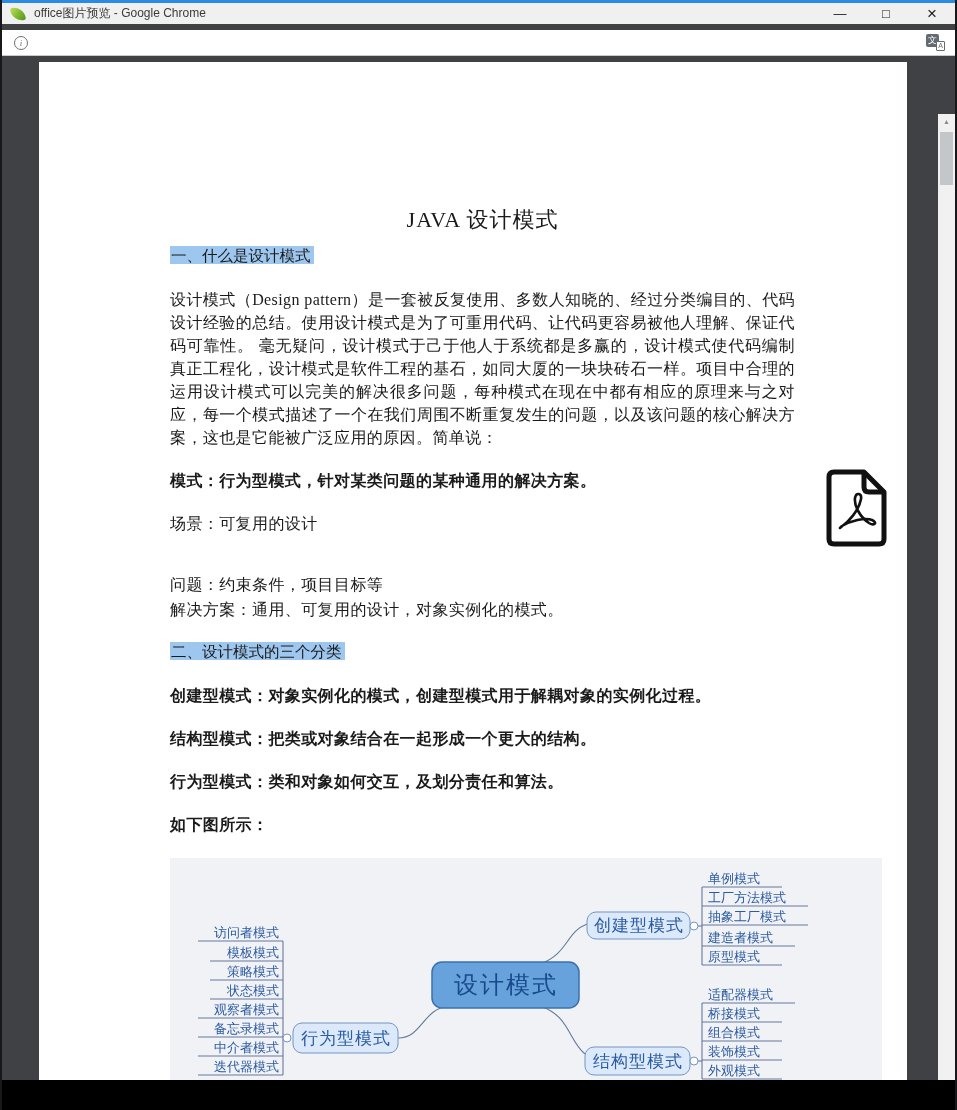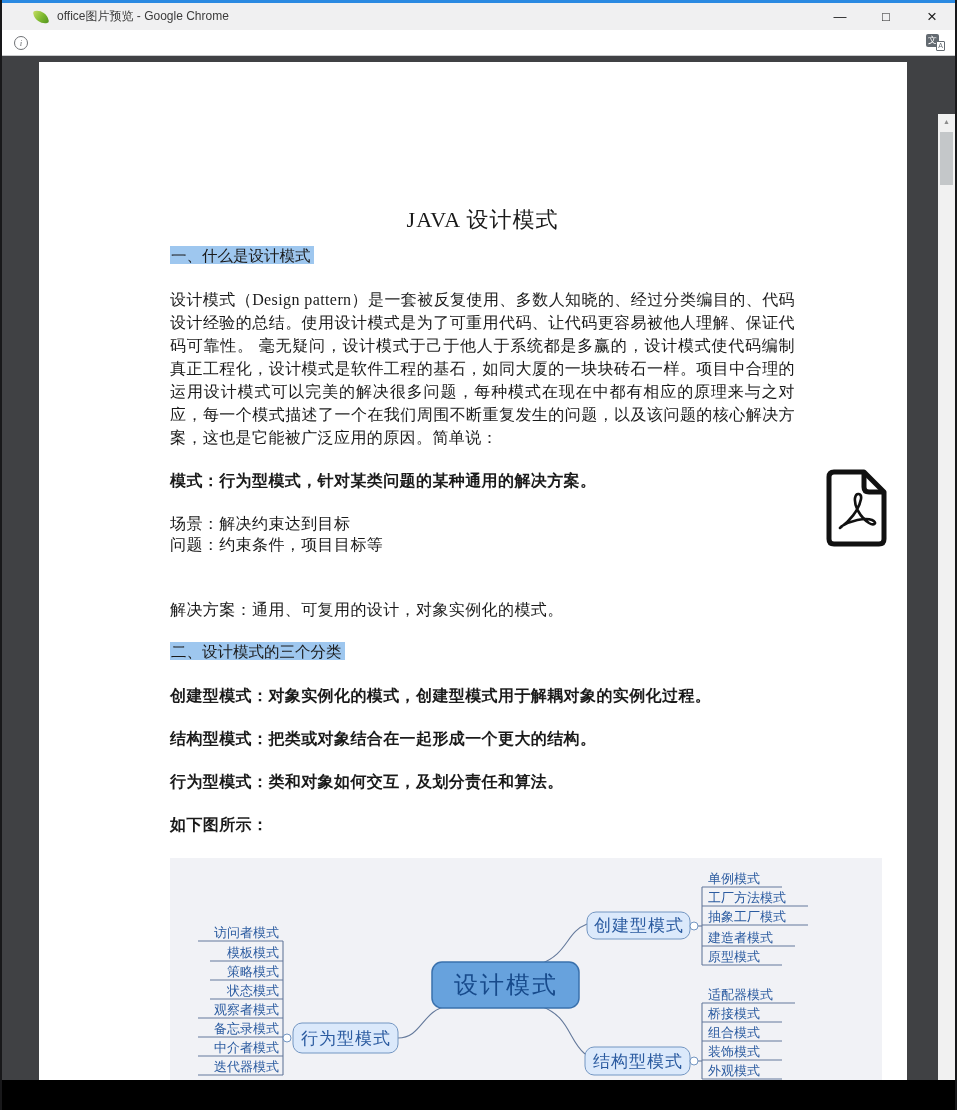--- a/index.html
+++ b/index.html
@@ -5,22 +5,22 @@
   * { box-sizing: border-box; margin: 0; padding: 0; }
   body { margin: 0; background: #000; font-family: "Liberation Sans", sans-serif; }
   #screen {
     position: relative; width: 957px; height: 1110px;
     background: #404144; overflow: hidden;
     border-left: 2px solid #18181a; border-right: 2px solid #18181a;
   }
   
   .accent-line { position: absolute; top: 0; left: 0; right: 0; height: 3px; background: #2b8ae2; z-index: 20; }
   .titlebar {
-    position: absolute; top: 3px; left: 0; right: 0; height: 27px;
-    background: #f0f0f1; display: flex; align-items: center; z-index: 19; padding-left: 23px;
+    position: absolute; top: 3px; left: 0; right: 0; height: 21px;
+    background: #f0f0f1; display: flex; align-items: center; z-index: 19;
   }
   .leaf-icon {
     width: 14px; height: 14px; margin-left: 9px; flex: 0 0 auto;
     background: linear-gradient(135deg, #c6dd62 0%, #7cb82f 55%, #53931f 100%);
     border-radius: 2px 90% 2px 90%;
     transform: rotate(-10deg);
   }
   .title-text { margin-left: 9px; font-size: 12px; color: #3b3b3b; }
   .win-controls { margin-left: auto; display: flex; height: 100%; }
   .win-btn {
@@ -112,22 +112,22 @@
     <div class="page">
       <div class="doc">
 
         <div class="doc-title">JAVA 设计模式</div>
 
         <div class="sec-heading" style="top:184px;"><span>一、什么是设计模式</span></div>
 
         <p class="para" style="top:226px;">设计模式（Design pattern）是一套被反复使用、多数人知晓的、经过分类编目的、代码设计经验的总结。使用设计模式是为了可重用代码、让代码更容易被他人理解、保证代码可靠性。 毫无疑问，设计模式于己于他人于系统都是多赢的，设计模式使代码编制真正工程化，设计模式是软件工程的基石，如同大厦的一块块砖石一样。项目中合理的运用设计模式可以完美的解决很多问题，每种模式在现在中都有相应的原理来与之对应，每一个模式描述了一个在我们周围不断重复发生的问题，以及该问题的核心解决方案，这也是它能被广泛应用的原因。简单说：</p>
 
         <div class="defline bold" style="top:409px;">模式：行为型模式，针对某类问题的某种通用的解决方案。</div>
-        <div class="defline" style="top:452px;">场景：解决约束达到目标</div>
-        <div class="defline" style="top:473px;">问题：约束条件，项目目标等</div>
+        <div class="defline" style="top:452px;">场景：可复用的设计</div>
+        <div class="defline" style="top:513px;">问题：约束条件，项目目标等</div>
         <div class="defline" style="top:538px;">解决方案：通用、可复用的设计，对象实例化的模式。</div>
 
         <div class="sec-heading" style="top:580px;"><span>二、设计模式的三个分类</span></div>
 
         <div class="defline bold" style="top:624px;">创建型模式：对象实例化的模式，创建型模式用于解耦对象的实例化过程。</div>
         <div class="defline bold" style="top:667px;">结构型模式：把类或对象结合在一起形成一个更大的结构。</div>
         <div class="defline bold" style="top:710px;">行为型模式：类和对象如何交互，及划分责任和算法。</div>
         <div class="defline bold" style="top:753px;">如下图所示：</div>
       </div>
 

